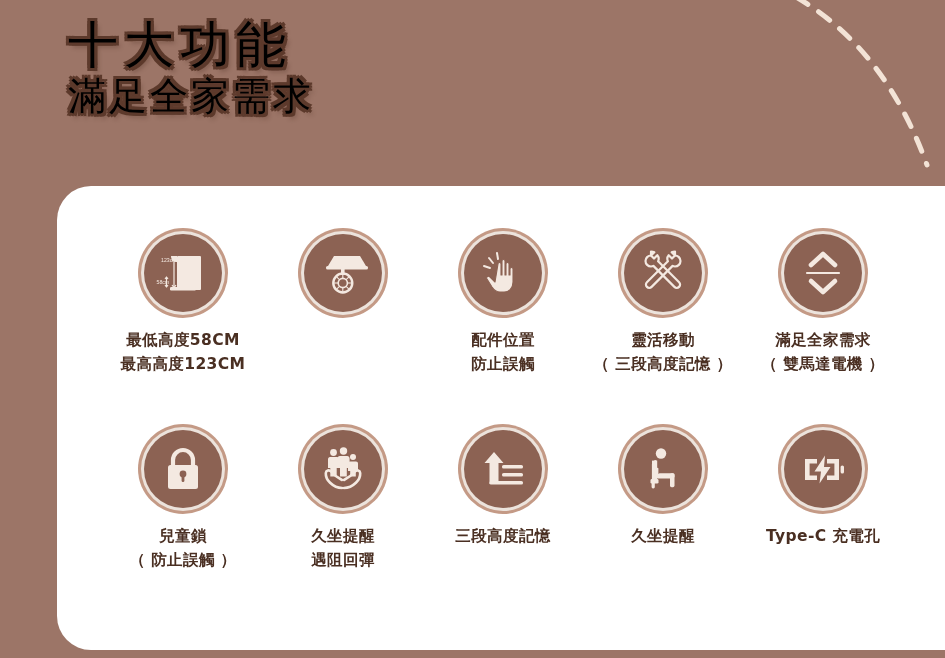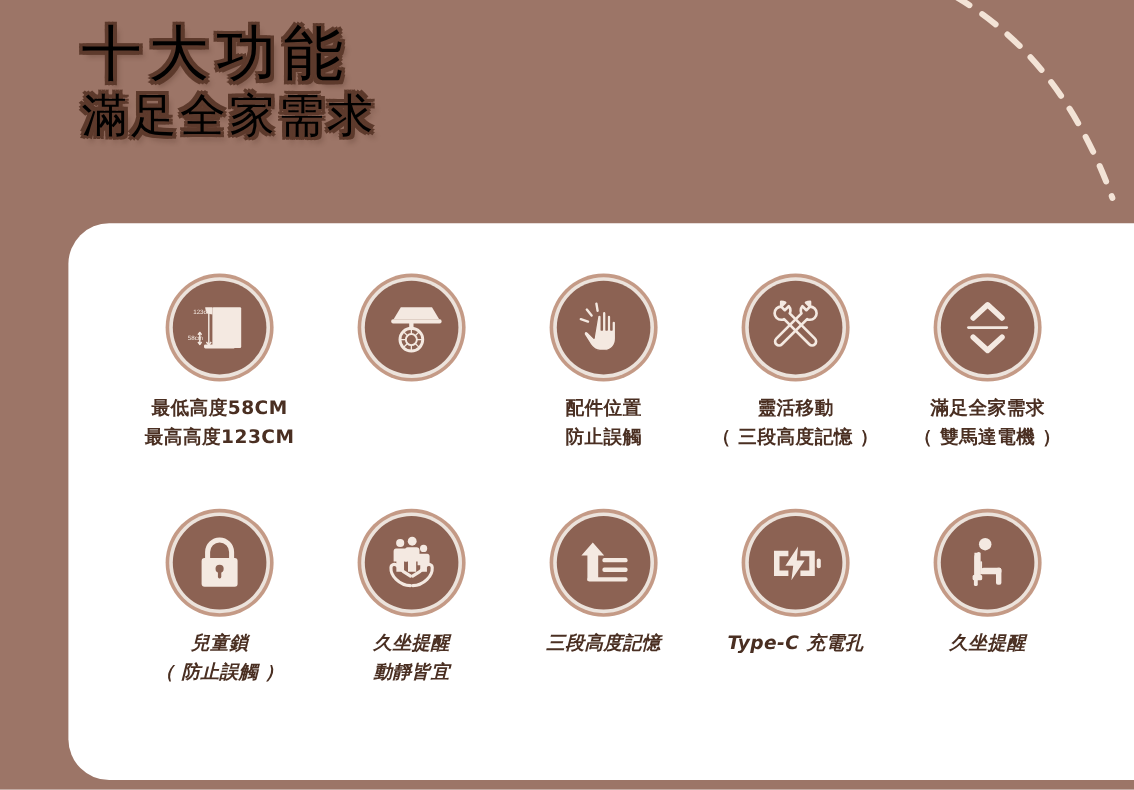--- a/index.html
+++ b/index.html
@@ -41,21 +41,21 @@
 
   .grid{
     position:absolute;left:0;top:0;width:888px;height:464px;
     display:flex;flex-direction:column;justify-content:flex-start;
     padding-top:48px;box-sizing:border-box;
   }
   .row{
     display:flex;justify-content:flex-start;align-items:flex-start;
     padding-left:46px;box-sizing:border-box;
   }
-  .row.row2{margin-top:54px;font-style:italic;}
+  .row.row2{margin-top:54px;}
   .cell{
     width:160px;
     display:flex;flex-direction:column;align-items:center;
   }
   .icon-circle{
     width:78px;height:78px;border-radius:50%;
     background:#8c6253;
     box-shadow:0 0 0 3px #ece3dc, 0 0 0 6px #c49a86;
     display:flex;align-items:center;justify-content:center;
     margin-bottom:16px;
@@ -217,54 +217,37 @@
                 <path d="M38 23.5h6c1.2 0 2 .8 2 2v7.5h-2.2v5.5h-5.6V33H36v-7.5c0-1.2 .8-2 2-2z"></path>
               </g>
               <g fill="none" stroke="#f4e9e1" stroke-width="2.6" stroke-linecap="round" stroke-linejoin="round">
                 <path d="M30 42c-4-2-8-5-11-8.5-1.8-2.1-5-1.2-5.2 1.5-.2 3.4 1.4 7 4.3 9.8 3 2.9 7.2 5.2 11.9 5.2"></path>
                 <path d="M32 42c4-2 8-5 11-8.5 1.8-2.1 5-1.2 5.2 1.5 .2 3.4-1.4 7-4.3 9.8-3 2.9-7.2 5.2-11.9 5.2"></path>
               </g>
             </svg>
           </div>
           <div class="label">
             <span>久坐提醒</span>
-            <span class="l2">動靜皆宜</span>
+            <span class="l2">遇阻回彈</span>
           </div>
         </div>
 
         <div class="cell">
           <div class="icon-circle">
             <svg width="62" height="62" viewBox="0 0 62 62">
               <path d="M22 14 L31.5 25 H26.5 V46 H17.5 V25 H12.5 Z" fill="#f4e9e1"></path>
               <g fill="#f4e9e1">
                 <rect x="30" y="27" width="21" height="3.6" rx="1.6"></rect>
                 <rect x="30" y="35" width="21" height="3.6" rx="1.6"></rect>
                 <rect x="17.5" y="43" width="33.5" height="3.6" rx="1.6"></rect>
               </g>
             </svg>
           </div>
           <div class="label">
             <span>三段高度記憶</span>
-            <span class="l2"></span>
-          </div>
-        </div>
-
-        <div class="cell">
-          <div class="icon-circle">
-            <svg width="62" height="62" viewBox="0 0 62 62">
-              <g fill="#f4e9e1">
-                <path d="M13 21h12v4.6h-7.4v11.8H25V42H13z"></path>
-                <path d="M47 21H35v4.6h7.4v11.8H35V42h12z"></path>
-                <rect x="48.6" y="27.5" width="3.4" height="8" rx="1.6"></rect>
-                <path d="M33 17.5 L22.5 33.5 H29 L27.5 45.5 L38.5 29 H32 Z"></path>
-              </g>
-            </svg>
-          </div>
-          <div class="label">
-            <span>Type-C 充電孔</span>
             <span class="l2"></span>
           </div>
         </div>
 
         <div class="cell">
           <div class="icon-circle">
             <svg width="62" height="62" viewBox="0 0 62 62">
               <g fill="#f4e9e1">
                 <circle cx="29" cy="15.5" r="5.2"></circle>
                 <path d="M24.5 22c-2.6 0-4.6 2-4.6 4.6v14.6h4.9V30.5c0-1 1.6-1 1.6 0v5.4h15.1v4.6H26.2c-3 0-5.4-2.4-5.4-5.4"></path>
@@ -274,17 +257,34 @@
                 <rect x="26" y="35.2" width="16.5" height="4.8" rx="1.6"></rect>
                 <rect x="38" y="35.2" width="4.5" height="14" rx="1.6"></rect>
               </g>
             </svg>
           </div>
           <div class="label">
             <span>久坐提醒</span>
             <span class="l2"></span>
           </div>
         </div>
+
+        <div class="cell">
+          <div class="icon-circle">
+            <svg width="62" height="62" viewBox="0 0 62 62">
+              <g fill="#f4e9e1">
+                <path d="M13 21h12v4.6h-7.4v11.8H25V42H13z"></path>
+                <path d="M47 21H35v4.6h7.4v11.8H35V42h12z"></path>
+                <rect x="48.6" y="27.5" width="3.4" height="8" rx="1.6"></rect>
+                <path d="M33 17.5 L22.5 33.5 H29 L27.5 45.5 L38.5 29 H32 Z"></path>
+              </g>
+            </svg>
+          </div>
+          <div class="label">
+            <span>Type-C 充電孔</span>
+            <span class="l2"></span>
+          </div>
+        </div>
       </div>
 
     </div>
   </div>
 </div>
 
 </body></html>

